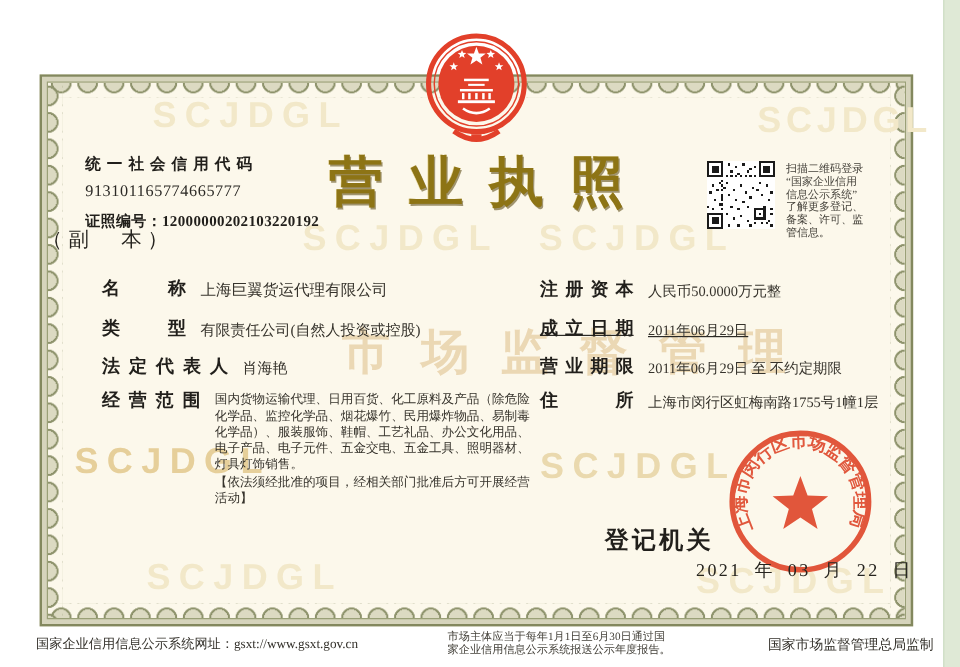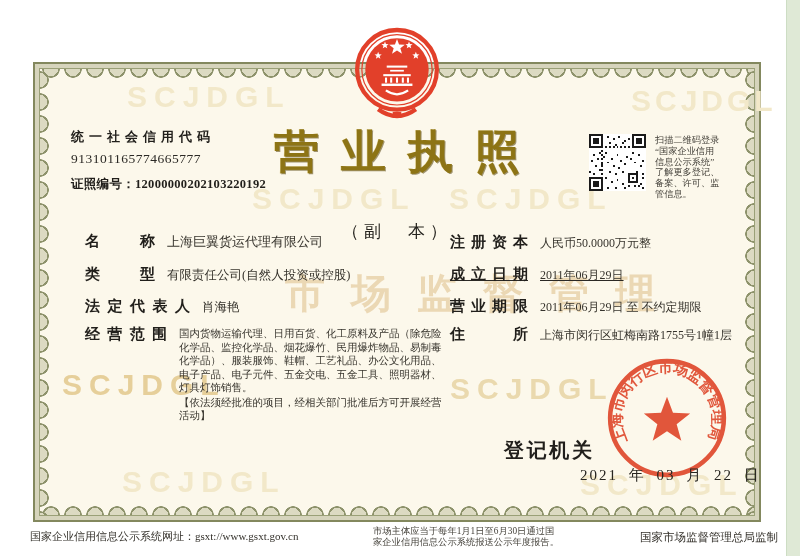--- a/index.html
+++ b/index.html
@@ -34,21 +34,21 @@
 
   .z{position:absolute;z-index:2;}
 
   .credit-label{font-size:13px;font-weight:700;letter-spacing:5px;color:#211f1b;}
   .credit-code{font-size:13.5px;letter-spacing:.5px;color:#2b2925;}
   .cert-no{font-size:12.5px;font-weight:700;letter-spacing:.3px;color:#211f1b;}
 
   .title{width:100%;text-align:center;font-size:45px;font-weight:700;letter-spacing:22px;
          padding-left:22px;box-sizing:border-box;color:#8d7415;
          text-shadow:1px 1px 0 rgba(84,66,10,.55), -0.5px -0.5px 0 rgba(214,188,92,.6);}
-  .subtitle{width:100%;text-align:center;font-size:17px;letter-spacing:5px;color:#26241f;margin-top:32px;}
+  .subtitle{width:100%;font-size:17px;letter-spacing:5px;color:#26241f;}
 
   .qr-caption{font-size:9.2px;line-height:10.8px;color:#44413a;}
   .qr-caption div{white-space:nowrap;}
 
   .frow{position:absolute;z-index:2;display:flex;align-items:flex-start;}
   .flabel{flex:none;font-weight:700;font-size:15px;line-height:18px;color:#211f1b;
           text-align:justify;text-align-last:justify;}
   .fvalue{margin-left:12px;font-size:12.5px;line-height:16px;color:#36332c;padding-top:2px;white-space:nowrap;}
   .fvalue.small{font-size:10.5px;line-height:13.5px;white-space:normal;}
   .fvalue.r{font-size:12px;}

